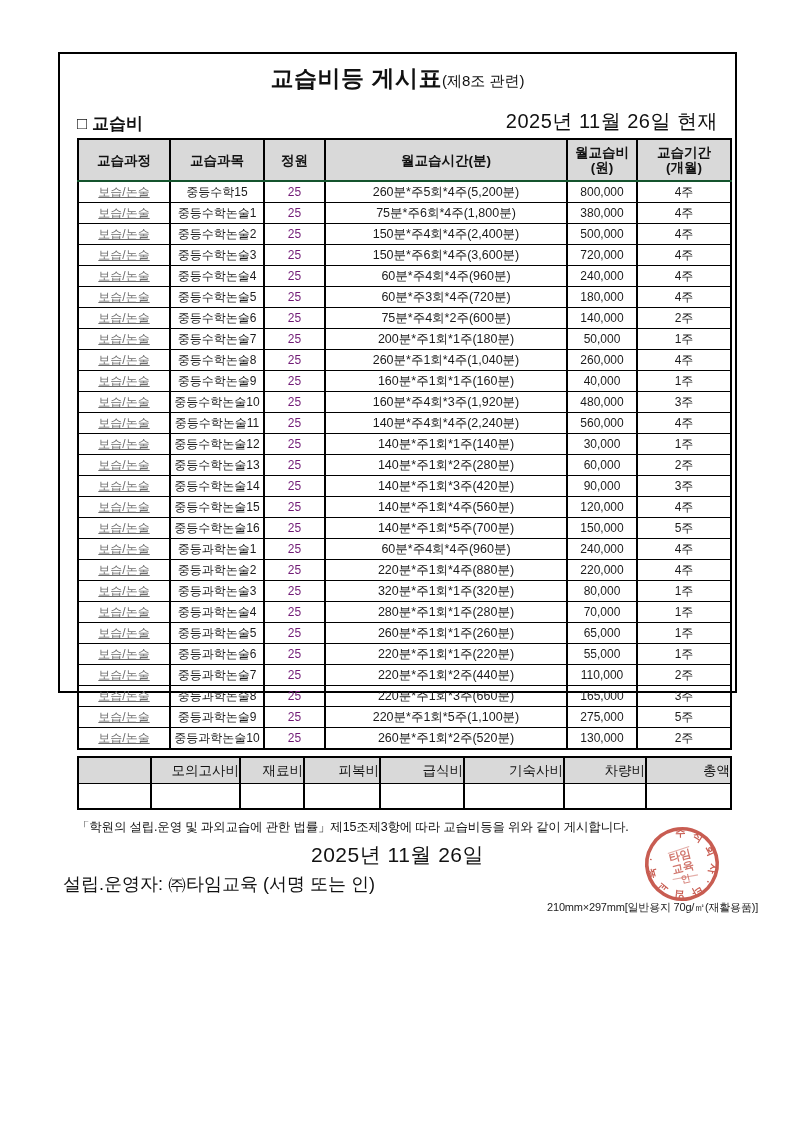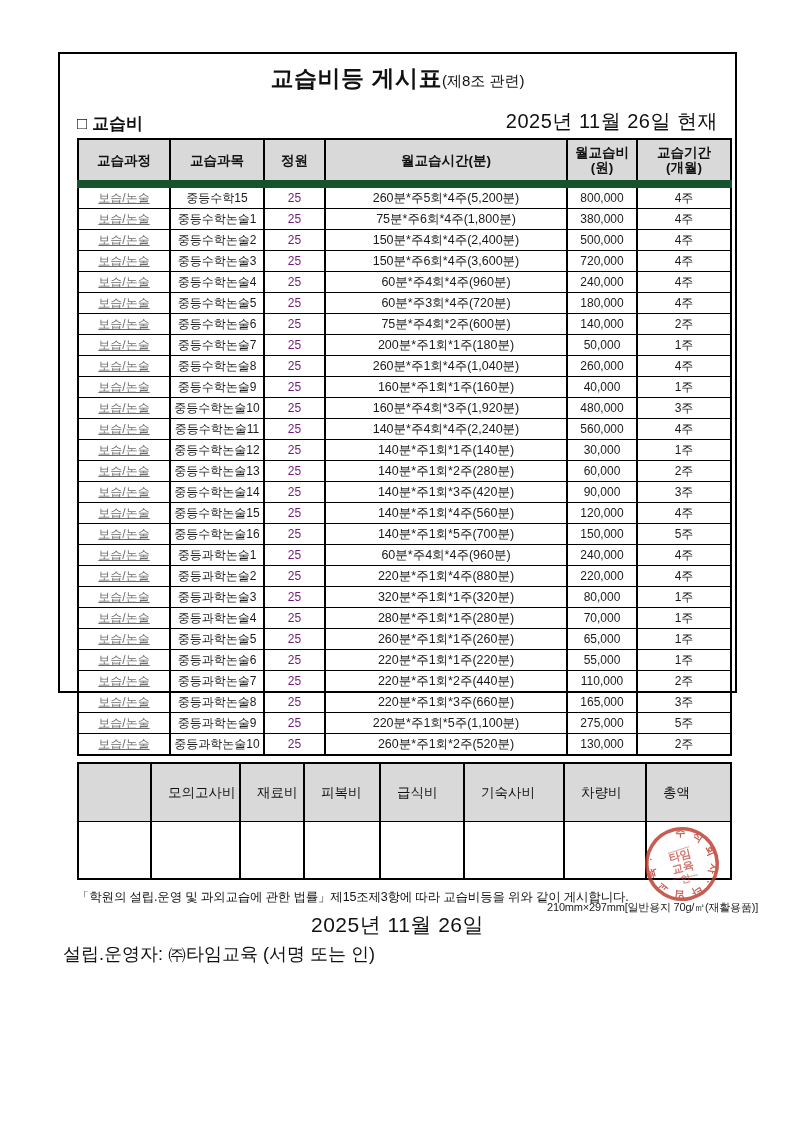--- a/index.html
+++ b/index.html
@@ -50,43 +50,43 @@
     padding: 0;
     overflow: hidden;
     white-space: nowrap;
   }
   .fee-table thead th {
     background: #d9d9d9;
     font-size: 13.5px;
     font-weight: bold;
     height: 40px;
     line-height: 15px;
-    border-bottom: 8px solid #14532d;
+    border-bottom: 2px solid #14532d;
     margin-left: 26px;
   }
   .fee-table tbody td {
     height: 20px;
     font-size: 12px;
     color: #1a1a1a;
   }
   .fee-table tbody td.col-course { color: #6e6e6e; text-decoration: underline; }
   .fee-table tbody td.col-capacity { color: #701a75; }
   .fee-table tbody td.col-time { font-size: 12.5px; }
   .two-line { display:block; line-height: 15px; }
 
   .etc-label { margin-top: 23px; font-size: 13.5px; color:#1a1a1a; }
   .etc-table { margin-top: 6px; border: 2px solid #000; }
   .etc-table th, .etc-table td {
     border-top: 1px solid #000;
     border-bottom: 1px solid #000;
     border-left: 2px solid #000;
     border-right: 2px solid #000;
-    text-align: left;
+    text-align: right;
     vertical-align: middle;
-    padding: 16px;
+    padding: 0;
     white-space: nowrap;
   }
   .etc-table thead th {
     background: #d9d9d9;
     font-size: 13.5px;
     font-weight: normal;
     height: 25px;
   }
   .etc-table tbody td { height: 24px; background:#fff; }
 

